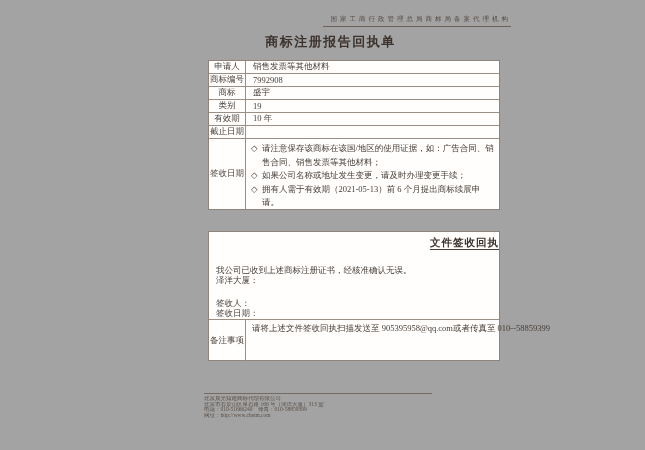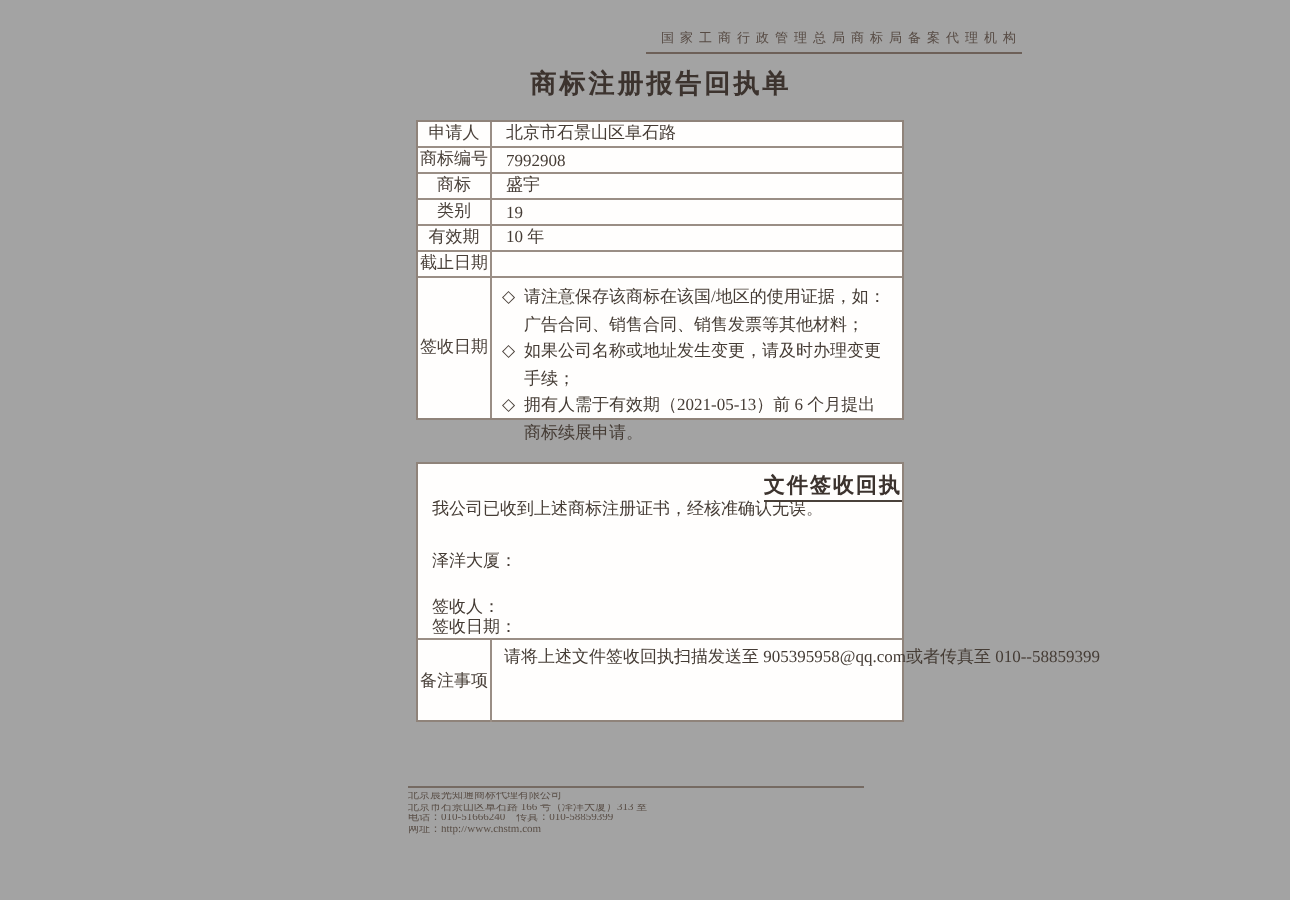--- a/index.html
+++ b/index.html
@@ -21,21 +21,21 @@
 
   
   .doc-title{
     position:absolute;left:208px;top:33px;width:245px;
     text-align:center;font-size:13px;font-weight:bold;
     letter-spacing:1.5px;color:#3c332e;white-space:nowrap;
   }
 
   
   .box{
-    position:absolute;left:208px;width:244px;
+    position:absolute;left:208px;width:292px;
     border:1px solid #8f837a;box-sizing:border-box;
     background:#fffefd;
   }
   .row{display:flex;border-bottom:1px solid #9a8e85;box-sizing:border-box;}
   .row:last-child{border-bottom:none;}
   .cell-label{
     width:37px;min-width:37px;border-right:1px solid #9a8e85;
     display:flex;align-items:center;justify-content:center;
     font-size:8.5px;color:#4a413a;text-align:center;line-height:9.5px;
     box-sizing:border-box;padding:0 1px;
@@ -56,21 +56,21 @@
 
   
   .receipt-box{top:231px;height:130px;}
   .receipt-main{position:relative;height:88px;border-bottom:1px solid #9a8e85;box-sizing:border-box;}
   .receipt-title{
     position:absolute;left:0;top:4px;width:100%;text-align:right;
     font-size:10.5px;font-weight:bold;color:#3c332e;letter-spacing:1px;
   }
   .receipt-title span{border-bottom:1px solid #4a413a;padding-bottom:1px;}
   .receipt-line{position:absolute;left:7px;font-size:8.5px;color:#453c35;white-space:nowrap;}
-  .l-confirm{top:17px;text-align:right;}
+  .l-confirm{top:33px;text-align:right;}
   .l-stamp{top:43px;}
   .l-signer{top:66px;}
   .l-signdate{top:76px;}
   .remark-row{height:41px;}
   .remark-content{
     flex:1;padding-left:6px;box-sizing:border-box;
     display:flex;flex-direction:row;justify-content:center;
   }
   .remark-content div{font-size:8.5px;line-height:16px;color:#453c35;white-space:nowrap;}
 
@@ -90,21 +90,21 @@
 <div class="page">
 
   <div class="agency">国家工商行政管理总局商标局备案代理机构</div>
 
   <div class="doc-title">商标注册报告回执单</div>
 
   <div class="box info-table">
 
     <div class="row data">
       <div class="cell-label">申请人</div>
-      <div class="cell-value">北京市石景山区阜石路</div>
+      <div class="cell-value">销售发票等其他材料</div>
     </div>
     <div class="row data">
       <div class="cell-label">商标编号</div>
       <div class="cell-value">7992908</div>
     </div>
     <div class="row data">
       <div class="cell-label">商标</div>
       <div class="cell-value">盛宇</div>
     </div>
     <div class="row data">

